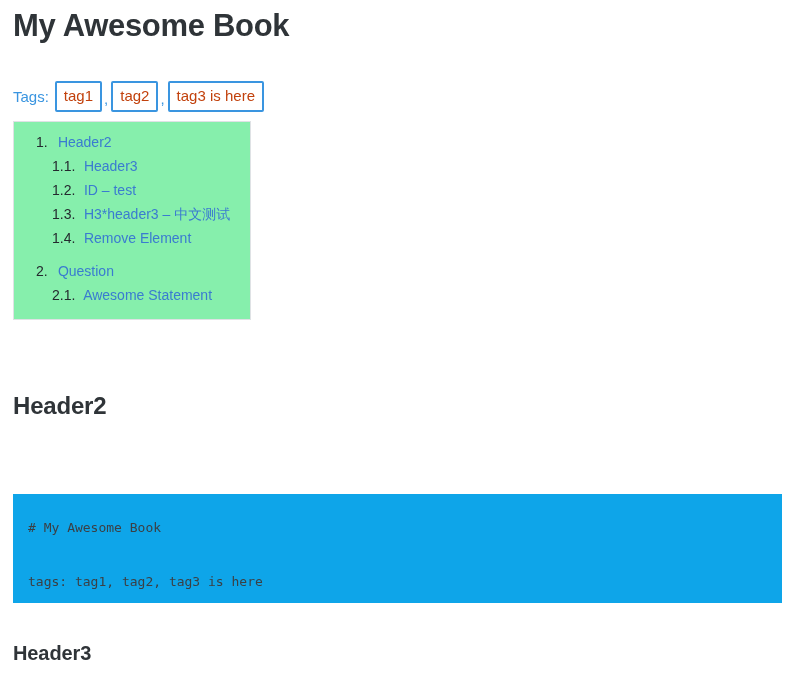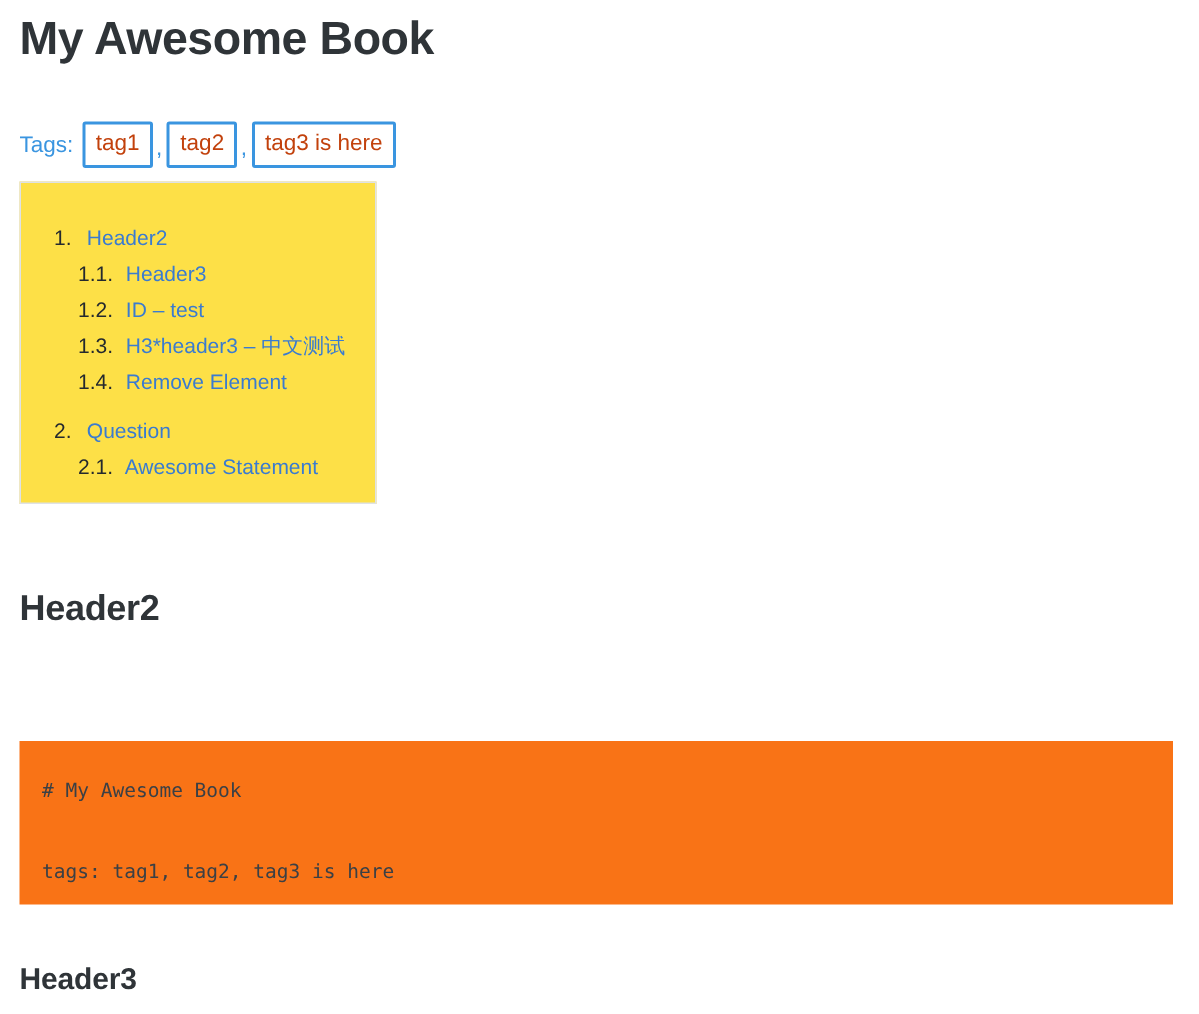--- a/index.html
+++ b/index.html
@@ -72,23 +72,23 @@
     font-size: 15px;
   }
 
   
   .toc-box {
     position: absolute;
     left: 13px;
     top: 121px;
     width: 238px;
     box-sizing: border-box;
-    background: #fde047;
+    background: #86efac;
     border: 1px solid #dfe2e5;
-    padding: 24px 12px 12px 12px;
+    padding: 8px 12px 12px 12px;
   }
   .toc-list {
     list-style: none;
     margin: 0;
     padding: 0;
   }
   .toc-item {
     font-size: 14px;
     line-height: 24px;
     color: #24292e;
@@ -148,21 +148,21 @@
   }
 
   
   .code-block {
     position: absolute;
     left: 13px;
     top: 494px;
     width: 769px;
     height: 109px;
     box-sizing: border-box;
-    background: #f97316;
+    background: #0ea5e9;
     padding: 20px 16px 20px 15px;
     overflow: hidden;
   }
   .code-block pre {
     margin: 0;
     font-family: "DejaVu Sans Mono", "Liberation Mono", monospace;
     font-size: 13px;
     line-height: 27px;
     color: #3b4045;
     white-space: pre;

